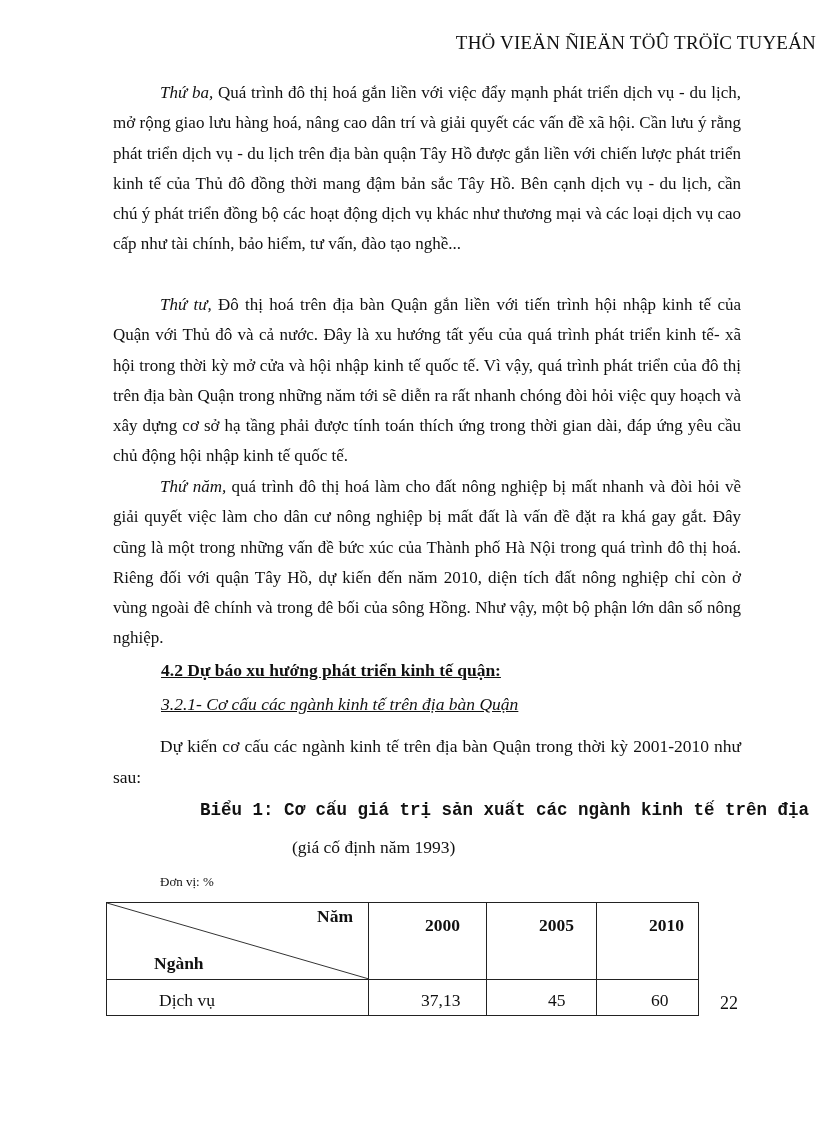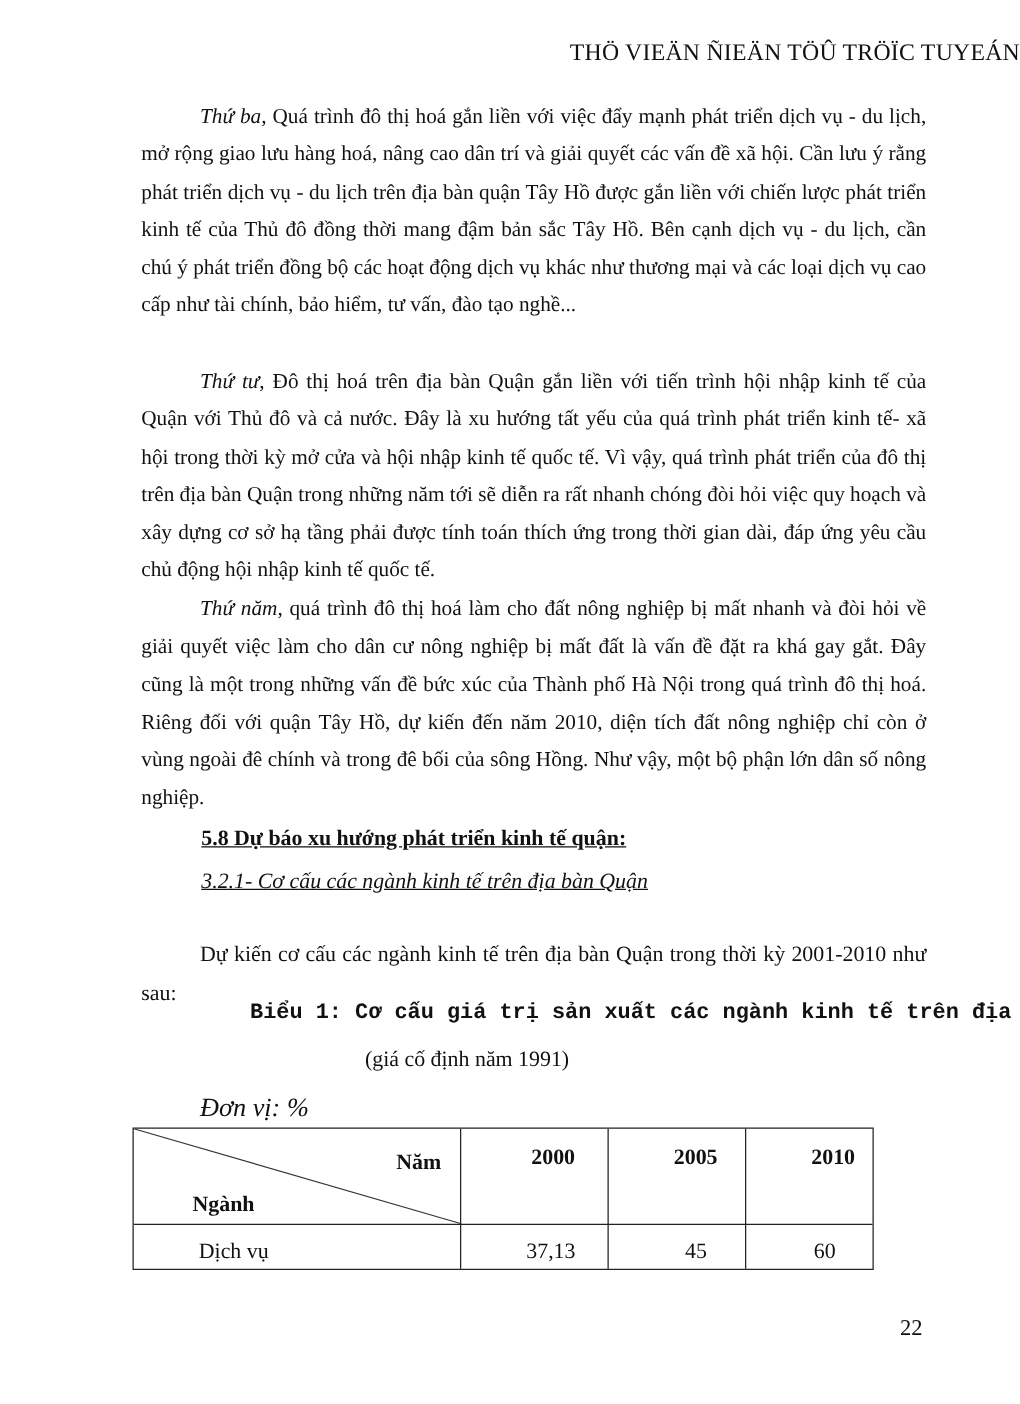--- a/index.html
+++ b/index.html
@@ -4,61 +4,61 @@
 <style>
   html, body { margin:0; padding:0; background:#ffffff; }
   body { width:816px; height:1123px; position:relative; overflow:hidden;
          font-family:"Liberation Serif", "DejaVu Serif", serif; color:#111; }
   .header { position:absolute; top:32px; right:0; font-size:19px; letter-spacing:0.2px; white-space:nowrap; }
   .para { position:absolute; left:113px; width:628px; font-size:17px; line-height:30.3px; text-align:justify; }
   .para .ind { display:inline-block; width:47px; }
   .para i { font-style:italic; }
   .section { position:absolute; left:161px; top:660px; font-size:17.5px; font-weight:bold; text-decoration:underline; }
   .subsection { position:absolute; left:161px; top:694px; font-size:17.5px; font-style:italic;text-decoration:underline; }
-  .intro { position:absolute; left:113px; top:731px; width:628px; font-size:17.5px; line-height:30.5px; text-align:justify;margin-top:17px; }
+  .intro { position:absolute; left:113px; top:731px; width:628px; font-size:17.5px; line-height:30.5px; text-align:justify; }
   .caption { position:absolute; left:200px; top:800px; font-size:17.5px; font-weight:bold; white-space:nowrap;font-family:Liberation Mono, monospace; }
   .subcaption { position:absolute; left:292px; top:837px; font-size:17.5px; white-space:nowrap; }
-  .unit { position:absolute; left:160px; top:874px; font-size:21px; font-style:italic; }
+  .unit { position:absolute; left:160px; top:874px; font-size:13px; }
   .tbl { position:absolute; left:106px; top:902px; width:593px; height:114px; border:1.5px solid #222; box-sizing:border-box; }
   .vline { position:absolute; top:0; bottom:0; width:0; border-left:1.5px solid #222; }
   .hline { position:absolute; left:0; right:0; top:76px; height:0; border-top:1.5px solid #222; }
   .cell { position:absolute; font-size:17.5px; }
   .b { font-weight:bold; }
-  .pagenum { position:absolute; left:720px; top:1052px; font-size:18px; }
+  .pagenum { position:absolute; left:720px; top:993px; font-size:18px; }
   svg.diag { position:absolute; left:0; top:0; }
 </style>
 </head>
 <body>
 
 <div class="header">THÖ VIEÄN ÑIEÄN TÖÛ TRÖÏC TUYEÁN</div>
 
 <div class="para" style="top:78px;"><span class="ind"></span><i>Thứ ba,</i><span> Quá trình đô thị hoá gắn liền với việc đẩy mạnh phát triển dịch vụ - du lịch, mở rộng giao lưu hàng hoá, nâng cao dân trí và giải quyết các vấn đề xã hội. Cần lưu ý rằng phát triển dịch vụ - du lịch trên địa bàn quận Tây Hồ được gắn liền với chiến lược phát triển kinh tế của Thủ đô đồng thời mang đậm bản sắc Tây Hồ. Bên cạnh dịch vụ - du lịch, cần chú ý phát triển đồng bộ các hoạt động dịch vụ khác như thương mại và các loại dịch vụ cao cấp như tài chính, bảo hiểm, tư vấn, đào tạo nghề...</span></div>
 
 <div class="para" style="top:290px;"><span class="ind"></span><i>Thứ tư,</i><span> Đô thị hoá trên địa bàn Quận gắn liền với tiến trình hội nhập kinh tế của Quận với Thủ đô và cả nước. Đây là xu hướng tất yếu của quá trình phát triển kinh tế- xã hội trong thời kỳ mở cửa và hội nhập kinh tế quốc tế. Vì vậy, quá trình phát triển của đô thị trên địa bàn Quận trong những năm tới sẽ diễn ra rất nhanh chóng đòi hỏi việc quy hoạch và xây dựng cơ sở hạ tầng phải được tính toán thích ứng trong thời gian dài, đáp ứng yêu cầu chủ động hội nhập kinh tế quốc tế.</span></div>
 
 <div class="para" style="top:472px;"><span class="ind"></span><i>Thứ năm,</i><span> quá trình đô thị hoá làm cho đất nông nghiệp bị mất nhanh và đòi hỏi về giải quyết việc làm cho dân cư nông nghiệp bị mất đất là vấn đề đặt ra khá gay gắt. Đây cũng là một trong những vấn đề bức xúc của Thành phố Hà Nội trong quá trình đô thị hoá. Riêng đối với quận Tây Hồ, dự kiến đến năm 2010, diện tích đất nông nghiệp chỉ còn ở vùng ngoài đê chính và trong đê bối của sông Hồng. Như vậy, một bộ phận lớn dân số nông nghiệp.</span></div>
 
-<div class="section">5.8 Dự báo xu hướng phát triển kinh tế quận:</div>
+<div class="section">4.2 Dự báo xu hướng phát triển kinh tế quận:</div>
 <div class="subsection">3.2.1- Cơ cấu các ngành kinh tế trên địa bàn Quận</div>
 <div class="intro"><span class="ind" style="display:inline-block;width:47px;"></span><span>Dự kiến cơ cấu các ngành kinh tế trên địa bàn Quận trong thời kỳ 2001-2010 như sau:</span></div>
 
 <div class="caption">Biểu 1: Cơ cấu giá trị sản xuất các ngành kinh tế trên địa bàn Quận</div>
-<div class="subcaption">(giá cố định năm 1991)</div>
+<div class="subcaption">(giá cố định năm 1993)</div>
 <div class="unit">Đơn vị: %</div>
 
 <div class="tbl">
   <svg class="diag" width="263" height="77">
     <line x1="0" y1="0" x2="262" y2="76" stroke="#333" stroke-width="1"></line>
   </svg>
   <div class="vline" style="left:261px;"></div>
   <div class="vline" style="left:379px;"></div>
   <div class="vline" style="left:489px;"></div>
   <div class="hline"></div>
 
-  <div class="cell b" style="left:210px; top:16px;">Năm</div>
+  <div class="cell b" style="left:210px; top:3px;">Năm</div>
   <div class="cell b" style="left:47px; top:50px;">Ngành</div>
 
   <div class="cell b" style="left:318px; top:12px;">2000</div>
   <div class="cell b" style="left:432px; top:12px;">2005</div>
   <div class="cell b" style="left:542px; top:12px;">2010</div>
 
   <div class="cell" style="left:52px; top:87px;">Dịch vụ</div>
   <div class="cell" style="left:314px; top:87px;">37,13</div>
   <div class="cell" style="left:441px; top:87px;">45</div>
   <div class="cell" style="left:544px; top:87px;">60</div>

